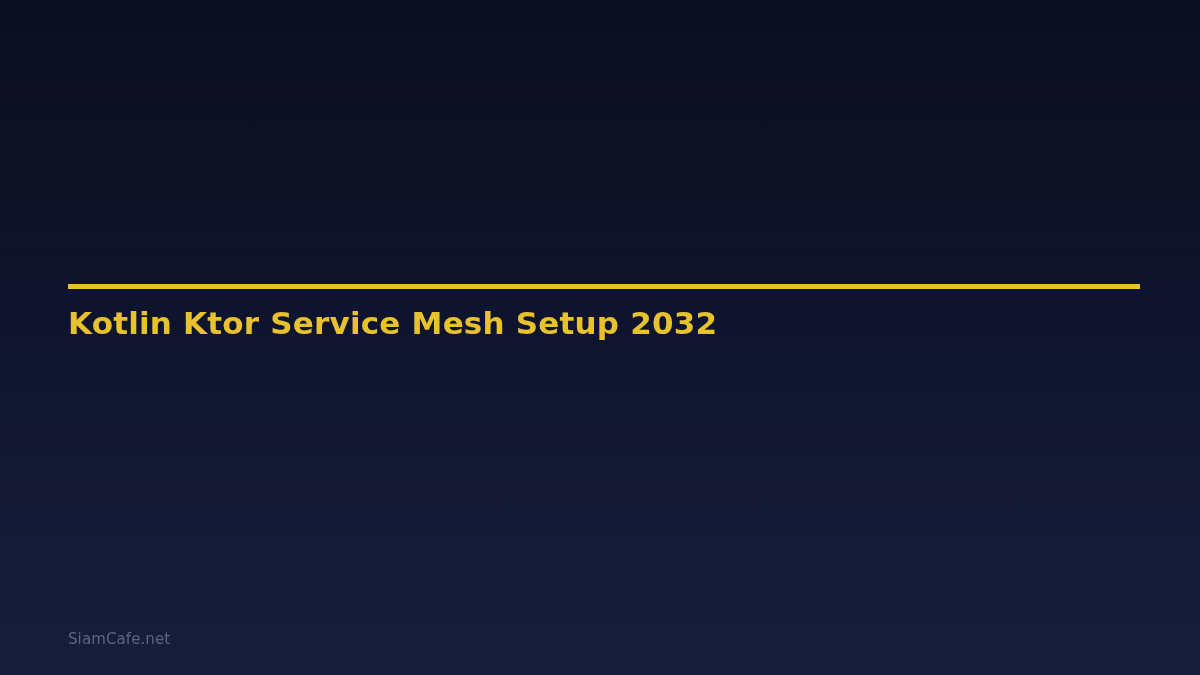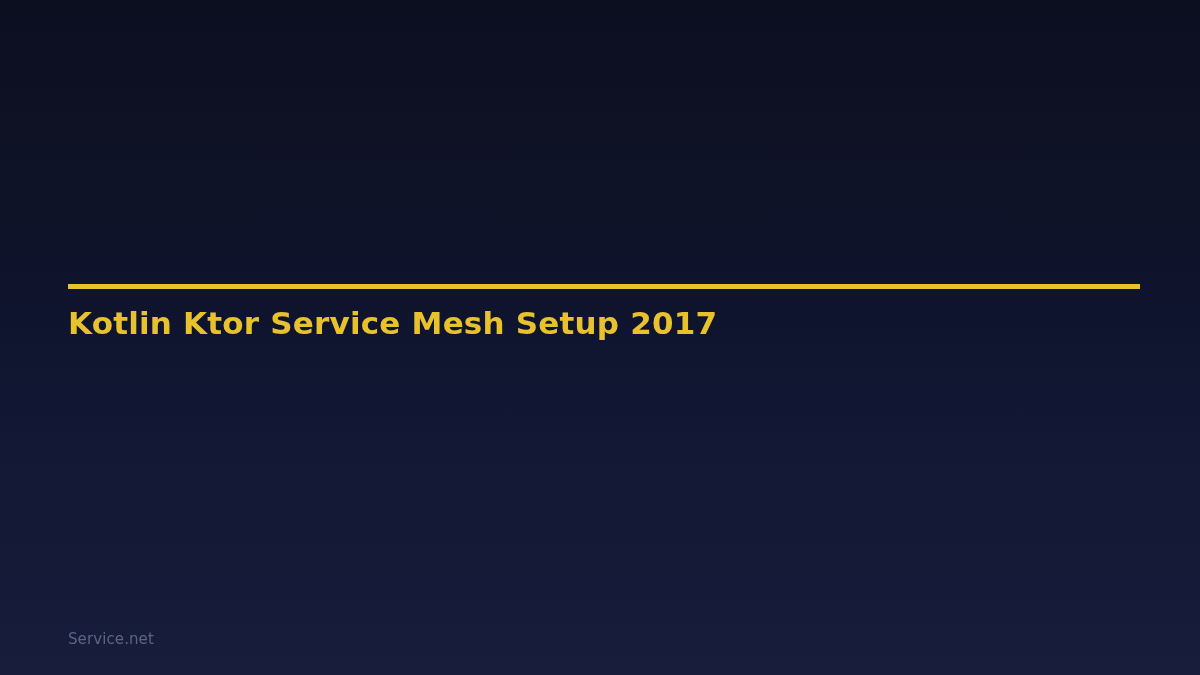--- a/index.html
+++ b/index.html
@@ -101,22 +101,22 @@
     z-index: 1;
   }
 </style>
 </head>
 <body>
 
 <div class="slide">
 
   <div class="title-block">
     <span class="accent-rule"></span>
-    <h1 class="slide-title">Kotlin Ktor Service Mesh Setup 2017</h1>
+    <h1 class="slide-title">Kotlin Ktor Service Mesh Setup 2032</h1>
   </div>
 
   <div class="content-area"></div>
 
   <div class="footer">
-    <span class="footer-brand">Service.net</span>
+    <span class="footer-brand">SiamCafe.net</span>
   </div>
 
 </div>
 
 </body></html>

